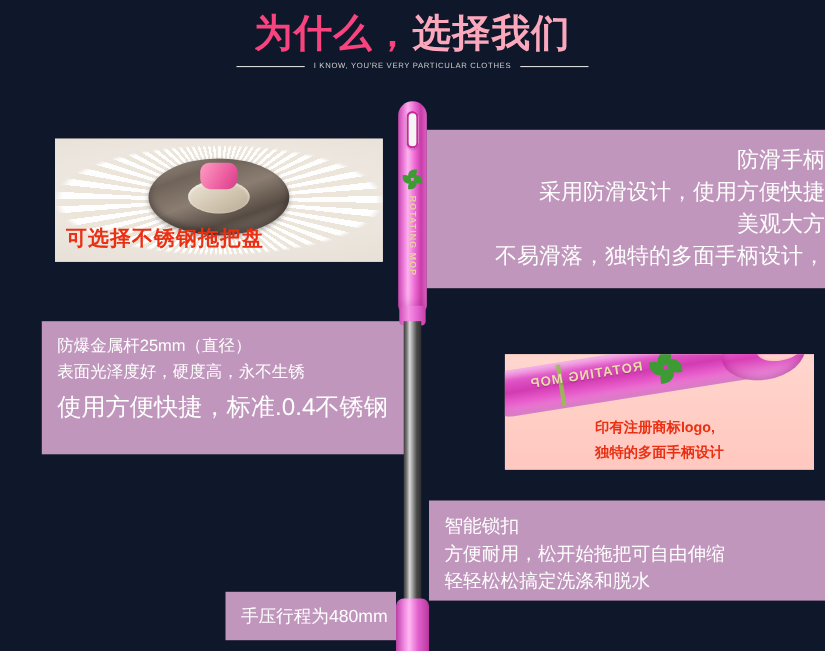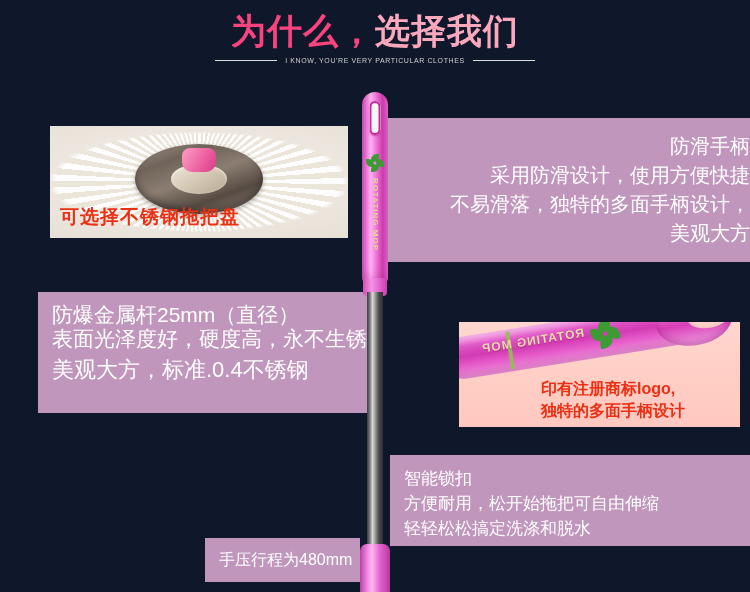--- a/index.html
+++ b/index.html
@@ -20,21 +20,21 @@
   .hdr-rule{height:1px;width:62px;background:#dcdcdc;}
   .hdr-sub{font-size:7px;color:#cfcfcf;letter-spacing:.6px;white-space:nowrap;
            font-family:"Liberation Sans","DejaVu Sans",sans-serif;}
 
   
   .panel{position:absolute;background:#c096bd;color:#ffffff;box-sizing:border-box;}
   .panel .ln{white-space:nowrap;}
   .p-hand{left:388px;top:118px;width:362px;height:144px;padding:14px 0 0 14px;}
   .p-hand .ln{font-size:20px;line-height:29px;text-align:right;}
   .p-pole{left:38px;top:292px;width:330px;height:121px;padding:11px 0 0 14px;}
-  .p-pole .ln{font-size:21px;line-height:24px;}
+  .p-pole .ln{font-size:15px;line-height:24px;}
   .p-pole .big{font-size:22px;line-height:33px;margin-top:2px;}
   .p-lock{left:390px;top:455px;width:360px;height:91px;padding:11px 0 0 14px;}
   .p-lock .ln{font-size:17px;line-height:25px;}
   .p-stroke{left:205px;top:538px;width:155px;height:44px;
             display:flex;align-items:center;padding-left:14px;}
   .p-stroke .ln{font-size:16px;}
 
   
   .photo{position:absolute;overflow:hidden;}
 
@@ -81,21 +81,21 @@
   .logo-band{position:absolute;left:66px;top:2px;width:4px;height:38px;background:#8fc34a;opacity:.85;}
   .logo-mark{position:absolute;left:150px;top:5px;width:30px;height:30px;}
   .leaf{position:absolute;width:13px;height:13px;border-radius:70% 0 70% 0;background:#3d9b33;}
   .leaf.a{left:8px;top:0;}
   .leaf.b{left:16px;top:8px;transform:rotate(90deg);}
   .leaf.c{left:8px;top:16px;transform:rotate(180deg);}
   .leaf.d{left:0px;top:8px;transform:rotate(270deg);}
   .logo-word{position:absolute;left:40px;top:8px;font-size:12px;font-weight:bold;
      color:#e9dca8;letter-spacing:1px;transform:scaleX(-1);white-space:nowrap;
      text-shadow:0 1px 1px rgba(120,0,90,.35);}
-  .logo-cap{position:absolute;left:82px;top:56px;font-size:16px;font-weight:bold;color:#ea2f13;
+  .logo-cap{position:absolute;left:82px;top:56px;font-size:13px;font-weight:bold;color:#ea2f13;
      line-height:22px;white-space:nowrap;}
 
   
   .mopstack{position:absolute;left:358px;top:92px;width:34px;height:500px;}
   .handle{position:absolute;left:4px;top:0;width:26px;height:192px;border-radius:13px 13px 6px 6px;
      background:linear-gradient(90deg,#e israel);
      background:linear-gradient(90deg,#d353bb 0%,#f27fe0 18%,#ffb7f0 34%,#ef6bd6 58%,#cf3fae 80%,#e870cf 100%);
      box-shadow:inset 0 -6px 12px rgba(110,0,85,.25);}
   .handle-hole{position:absolute;left:50%;top:9px;transform:translateX(-50%);
      width:11px;height:34px;border-radius:6px;background:#f5f5f5;
@@ -138,28 +138,28 @@
     <div class="mop-bg"></div>
     <div class="mop-fringe"></div>
     <div class="mop-disc"></div>
     <div class="mop-nub"></div>
     <div class="mop-cap-text">可选择不锈钢拖把盘</div>
   </div>
 
   <div class="panel p-hand">
     <div class="ln">防滑手柄</div>
     <div class="ln">采用防滑设计，使用方便快捷</div>
+    <div class="ln">美观大方</div>
     <div class="ln">不易滑落，独特的多面手柄设计，</div>
-    <div class="ln">美观大方</div>
   </div>
 
   <div class="panel p-pole">
     <div class="ln">防爆金属杆25mm（直径）</div>
     <div class="ln">表面光泽度好，硬度高，永不生锈</div>
-    <div class="ln big">美观大方，标准.0.4不锈钢</div>
+    <div class="ln big">使用方便快捷，标准.0.4不锈钢</div>
   </div>
 
   <div class="photo ph-logo">
     <div class="logo-bg"></div>
     <div class="logo-stick">
       <div class="logo-tip">
         <div class="logo-hole"></div>
       </div>
       <div class="logo-band"></div>
       <div class="logo-mark">

